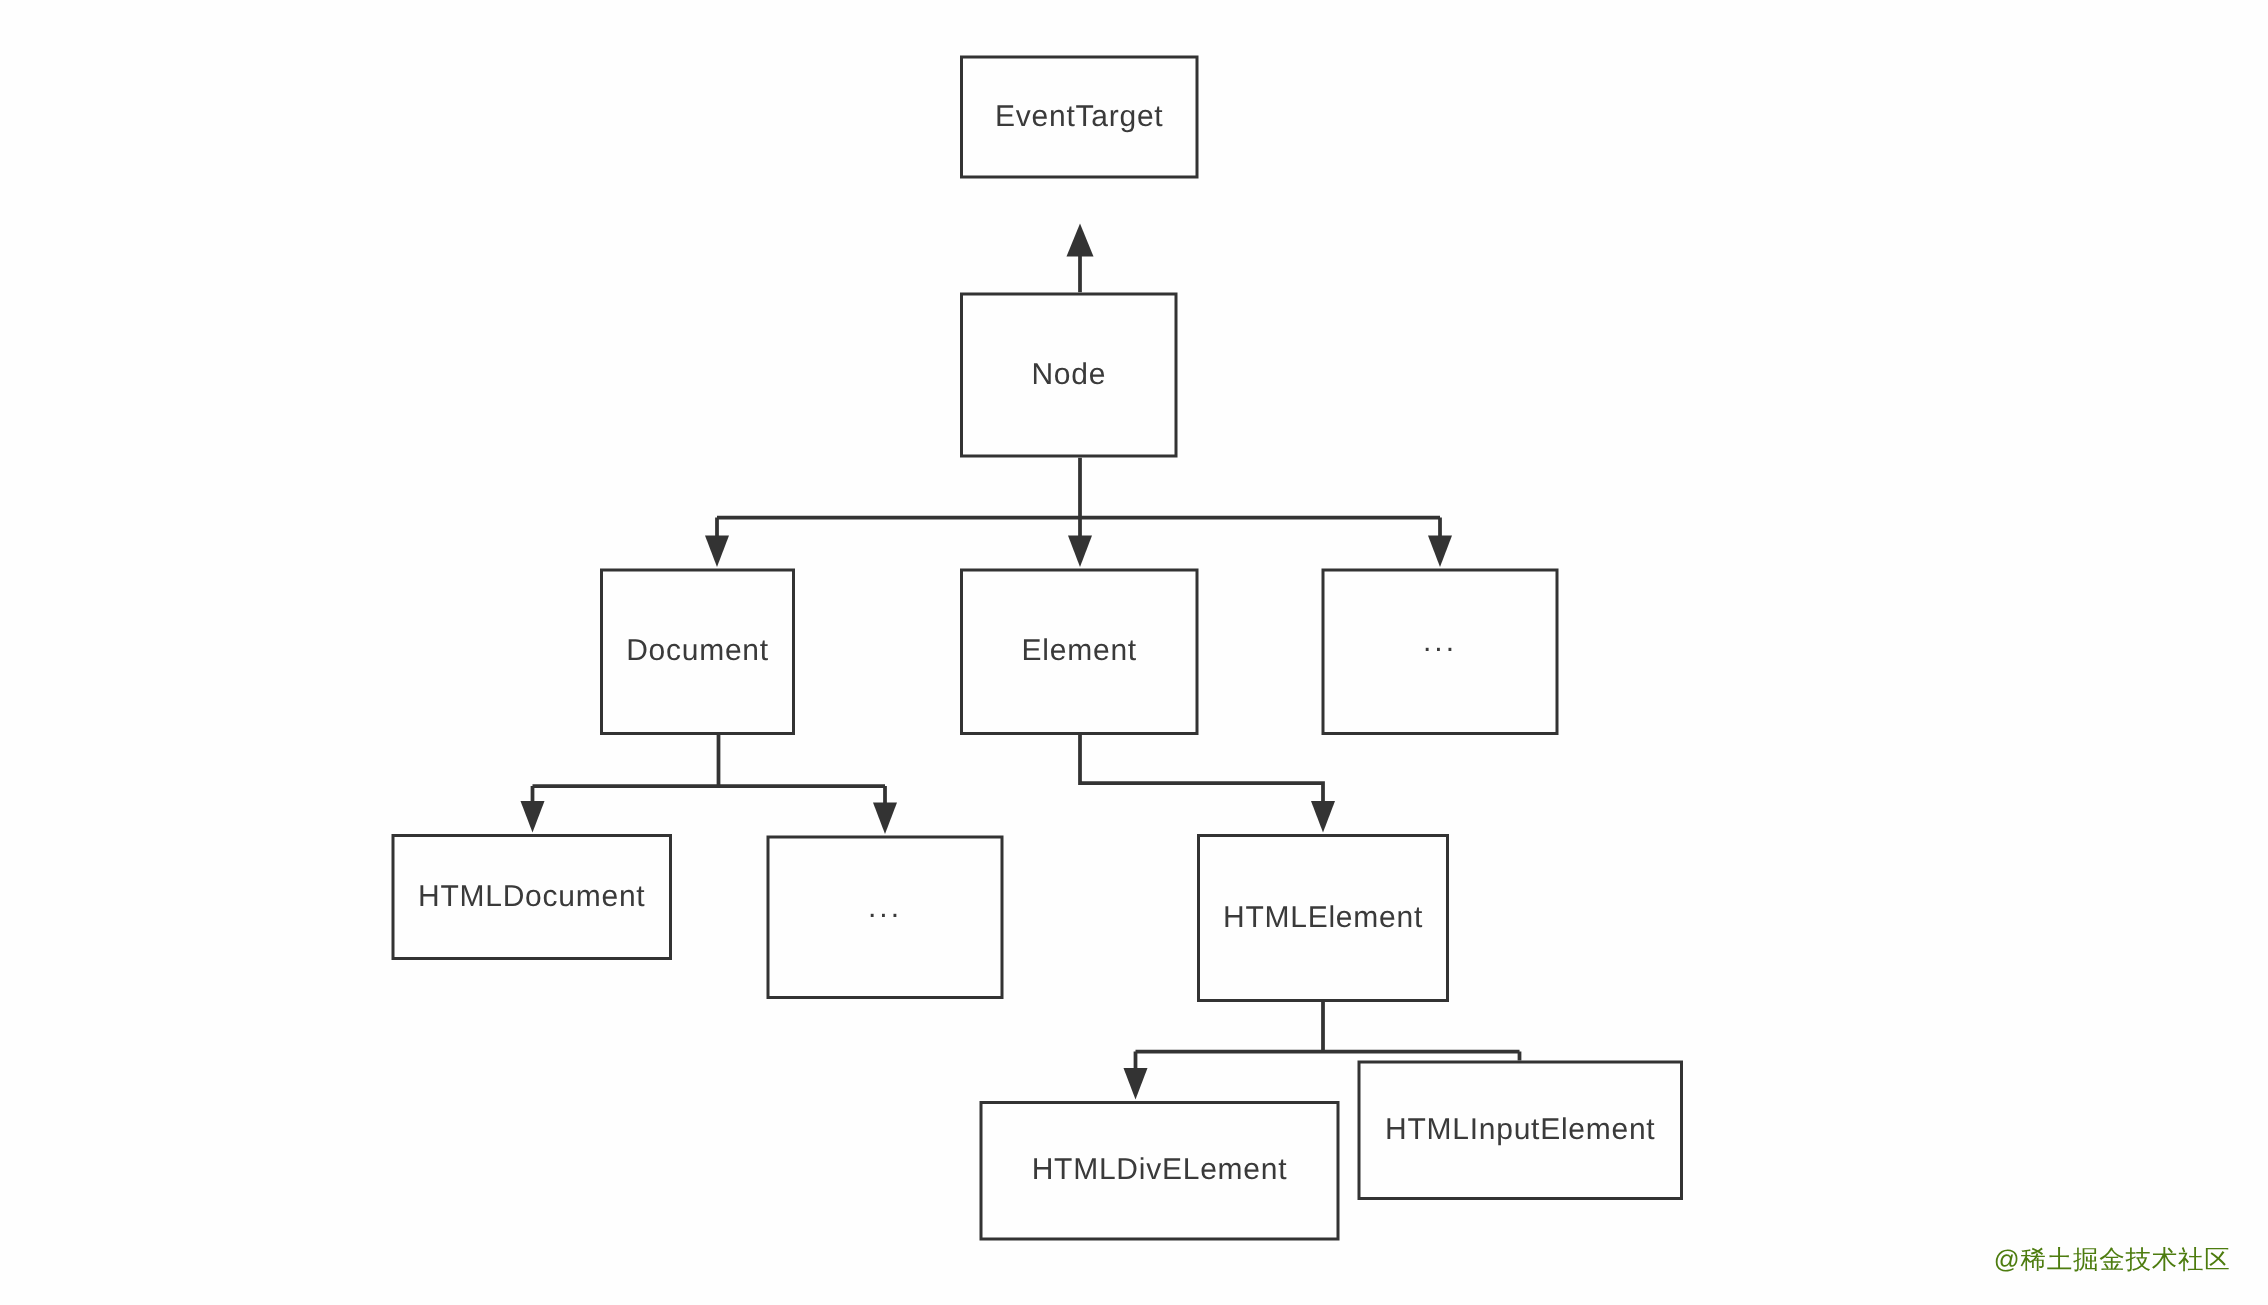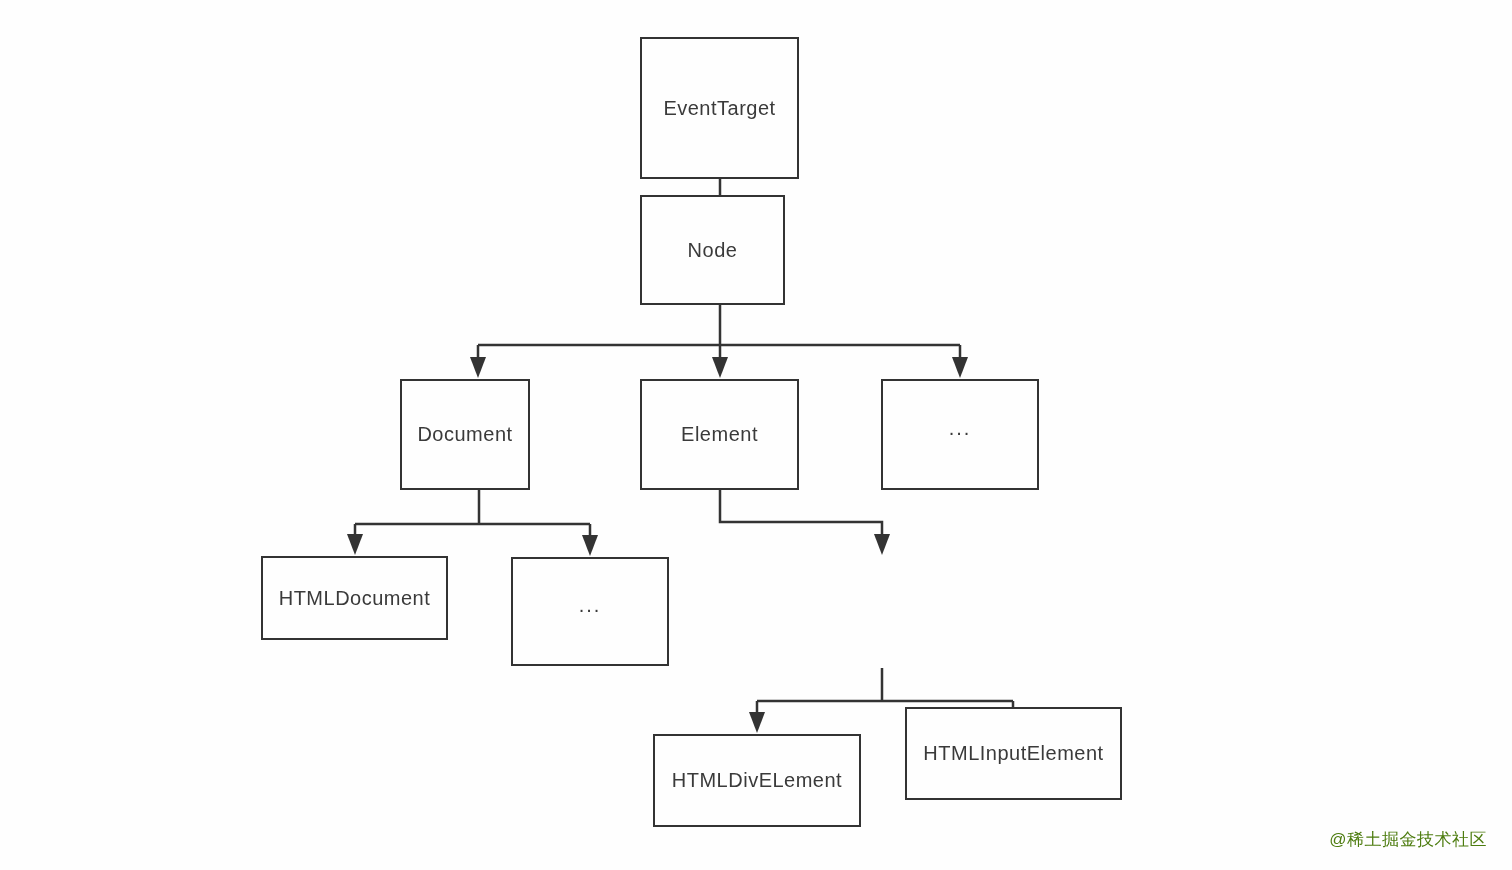--- a/index.html
+++ b/index.html
@@ -29,29 +29,29 @@
     border: 2.5px solid #333333;
     background: #fefefe;
     display: flex;
     align-items: center;
     justify-content: center;
     color: #3a3a3a;
     font-size: 20px;
     letter-spacing: 0.5px;
     white-space: nowrap;
   }
-  .node--eventtarget      { left: 640px; top: 37px;  width: 159px; height: 142px; }
+  .node--eventtarget      { left: 640px; top: 37px;  width: 159px; height: 82px; }
   .node--node             { left: 640px; top: 195px; width: 145px; height: 110px; }
   .node--document         { left: 400px; top: 379px; width: 130px; height: 111px; }
   .node--element          { left: 640px; top: 379px; width: 159px; height: 111px; }
   .node--ellipsis-top     { left: 881px; top: 379px; width: 158px; height: 111px; }
   .node--htmldocument     { left: 261px; top: 556px; width: 187px; height: 84px; }
   .node--ellipsis-bottom  { left: 511px; top: 557px; width: 158px; height: 109px; }
   .node--htmlelement      { left: 798px; top: 556px; width: 168px; height: 112px; }
-  .node--htmldivelement   { left: 653px; top: 734px; width: 208px; height: 93px;  }
+  .node--htmldivelement   { left: 653px; top: 734px; width: 240px; height: 93px;  }
   .node--htmlinputelement { left: 905px; top: 707px; width: 217px; height: 93px;  }
   .ellipsis-label {
     position: relative;
     top: -6px;
     letter-spacing: 2px;
   }
   .watermark {
     position: absolute;
     right: 25px;
     top: 828px;
@@ -118,20 +118,23 @@
   </div>
 
   <div class="node node--htmldocument">
     <span>HTMLDocument</span>
   </div>
 
   <div class="node node--ellipsis-bottom">
     <span class="ellipsis-label">...</span>
   </div>
 
+  <div class="node node--htmlelement">
+    <span>HTMLElement</span>
+  </div>
 
   <div class="node node--htmldivelement">
     <span>HTMLDivELement</span>
   </div>
 
   <div class="node node--htmlinputelement">
     <span>HTMLInputElement</span>
   </div>
 
   <div class="watermark">@稀土掘金技术社区</div>

